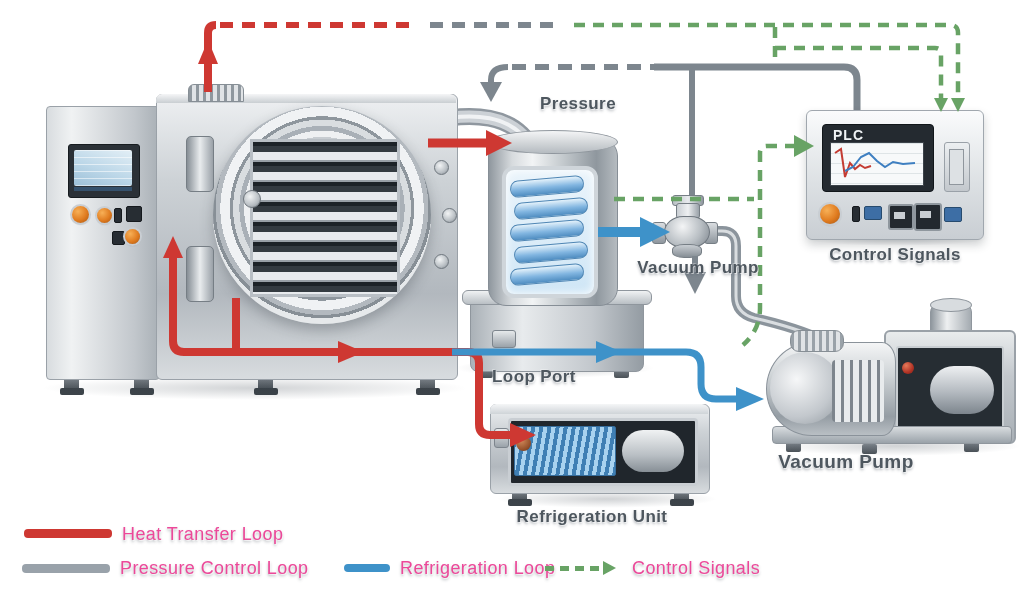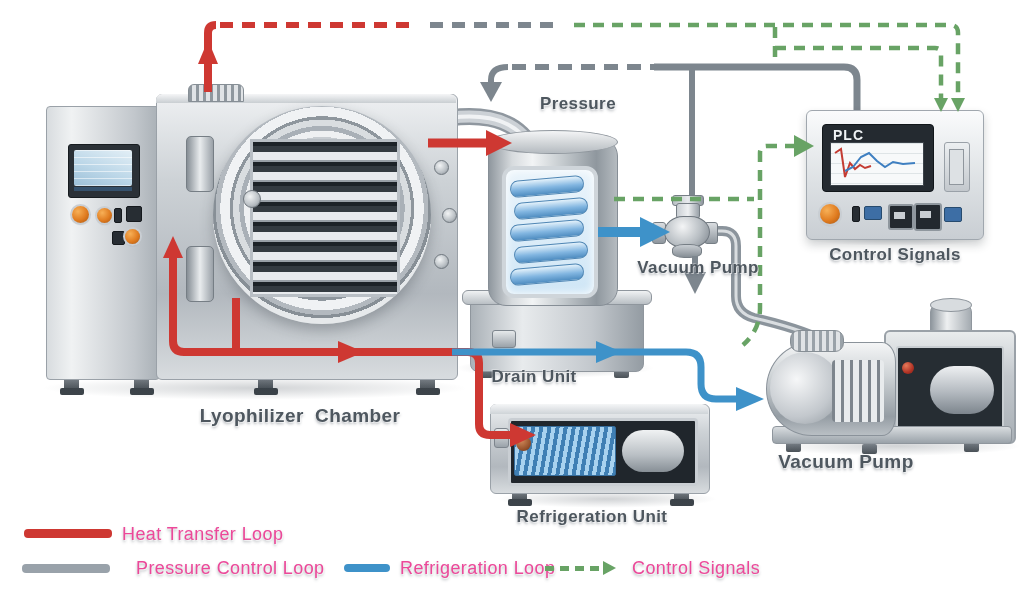--- a/index.html
+++ b/index.html
@@ -321,30 +321,29 @@
     <g fill="#3e92c9" stroke="none">
       <polygon points="640,217 640,247 670,232"></polygon>
       <polygon points="596,341 596,363 622,352"></polygon>
       <polygon points="736,387 736,411 764,399"></polygon>
     </g>
   </svg>
 
   <div class="lbl" style="left:578px;top:104px;">Pressure</div>
   <div class="lbl" style="left:698px;top:268px;">Vacuum Pump</div>
   <div class="lbl" style="left:895px;top:255px;">Control Signals</div>
-  <div class="lbl" style="left:534px;top:377px;">Drain Unit</div>
-  <div class="lbl big" style="left:300px;top:416px;">Lyophilizer  Chamber</div>
+  <div class="lbl" style="left:534px;top:377px;">Loop Port</div>
   <div class="lbl big" style="left:846px;top:462px;">Vacuum Pump</div>
   <div class="lbl" style="left:592px;top:517px;">Refrigeration Unit</div>
 
   <div class="swatch" style="left:24px;top:529px;width:88px;height:9px;background:#ce3832;"></div>
   <div class="llabel" style="left:122px;top:534px;">Heat Transfer Loop</div>
 
   <div class="swatch" style="left:22px;top:564px;width:88px;height:9px;background:#99a2aa;"></div>
-  <div class="llabel" style="left:136px;top:568px;">Pressure Control Loop</div>
+  <div class="llabel" style="left:120px;top:568px;">Pressure Control Loop</div>
 
   <div class="swatch" style="left:344px;top:564px;width:46px;height:8px;background:#3e92c9;"></div>
   <div class="llabel" style="left:400px;top:568px;">Refrigeration Loop</div>
 
   <div class="legend-dash" style="left:545px;top:566px;width:56px;"></div>
   <div class="legend-arrow" style="left:603px;top:561px;"></div>
   <div class="llabel" style="left:632px;top:568px;">Control Signals</div>
 
 </div>
 

